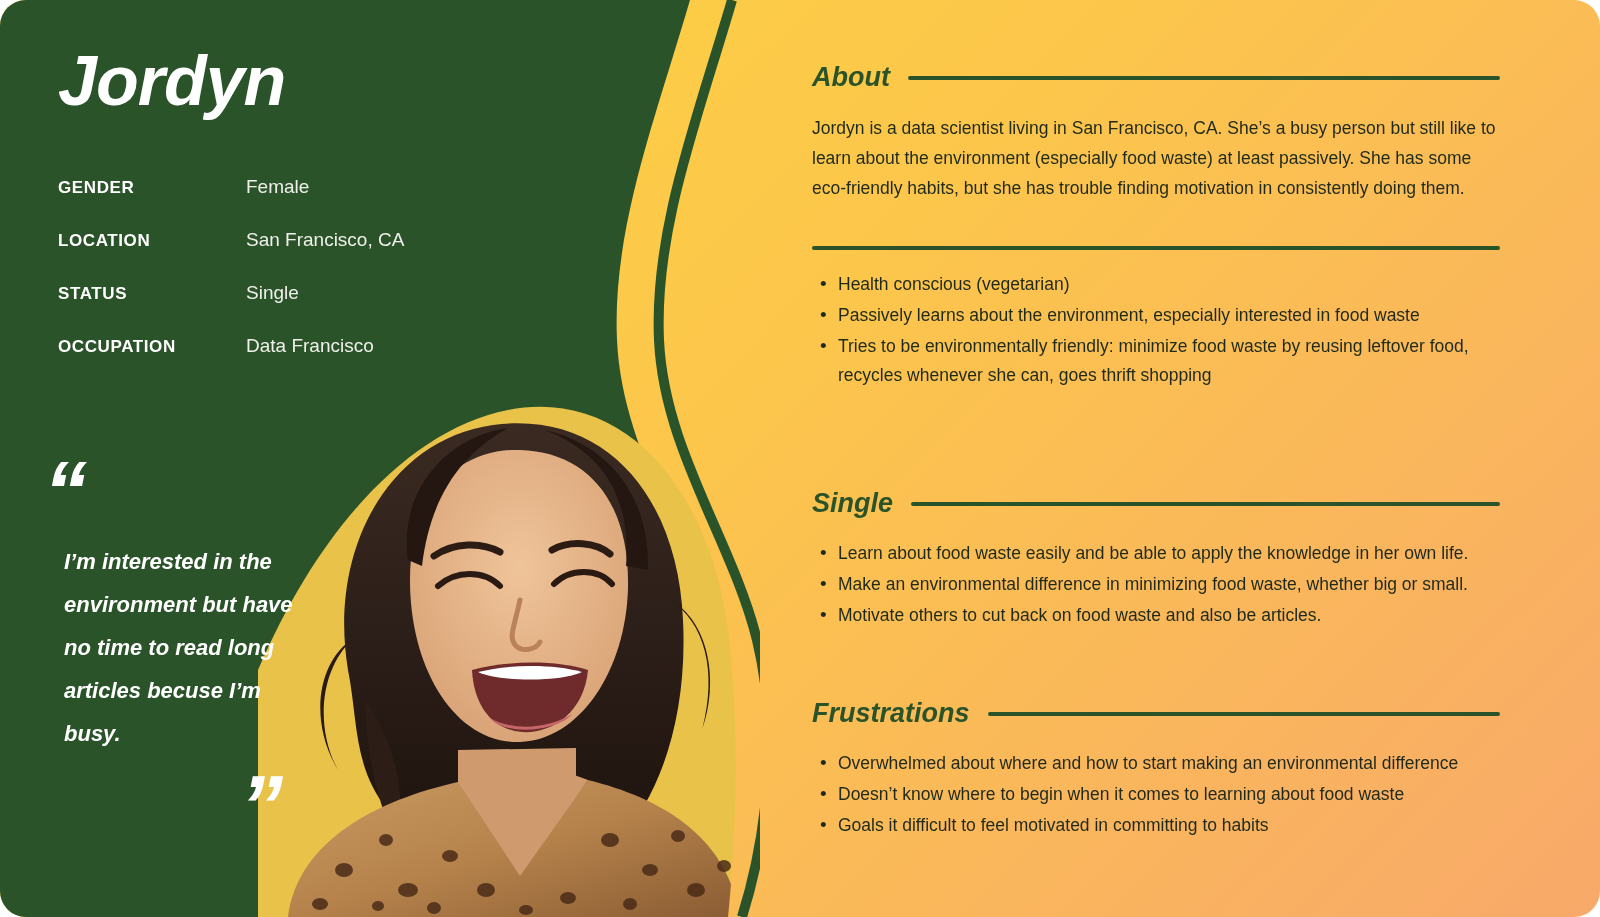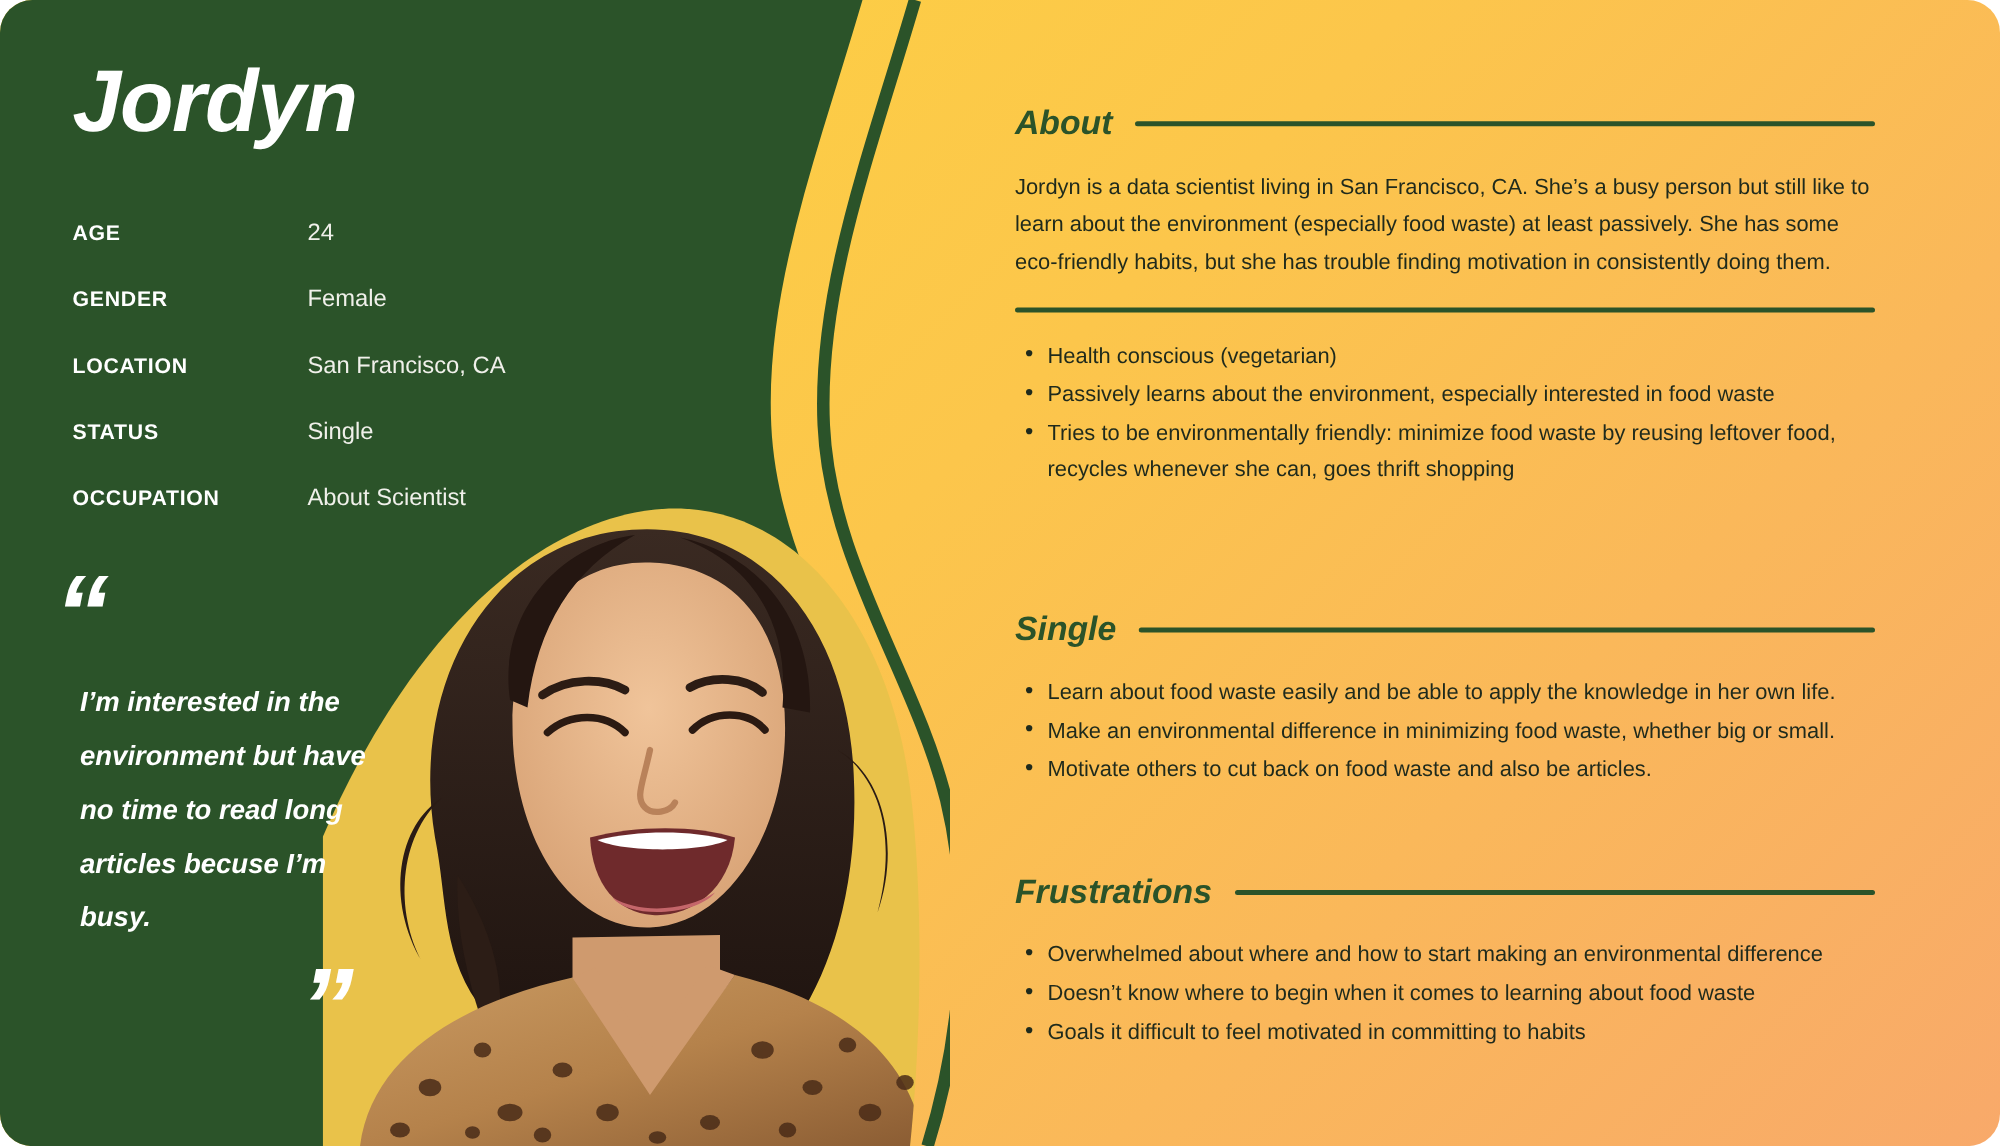--- a/index.html
+++ b/index.html
@@ -181,21 +181,21 @@
   }
   ul.bullets li::before {
     content: "•";
     position: absolute;
     left: 8px;
     top: -1px;
     font-size: 19px;
     color: #1f2a1c;
   }
 
-  #s-about { top: 62px; margin-top: 21px; }
+  #s-about { top: 62px; }
   #s-characteristics { top: 246px; }
   #s-goals { top: 488px; }
   #s-frustrations { top: 698px; }
 </style>
 </head>
 <body>
 
 <div class="card">
 
   <div class="left-panel">
@@ -276,38 +276,34 @@
           </g>
         </g>
       </svg>
     </div>
 
     <div class="left-content">
       <div class="name">Jordyn</div>
 
       <div class="info-table">
         <div class="info-row">
-          <div class="info-label">AGE</div>
-          <div class="info-value">24</div>
-        </div>
-        <div class="info-row">
           <div class="info-label">GENDER</div>
           <div class="info-value">Female</div>
         </div>
         <div class="info-row">
           <div class="info-label">LOCATION</div>
           <div class="info-value">San Francisco, CA</div>
         </div>
         <div class="info-row">
           <div class="info-label">STATUS</div>
           <div class="info-value">Single</div>
         </div>
         <div class="info-row">
           <div class="info-label">OCCUPATION</div>
-          <div class="info-value">About Scientist</div>
+          <div class="info-value">Data Francisco</div>
         </div>
       </div>
 
       <div class="quote-mark-open">“</div>
       <div class="quote-text">I’m interested in the environment but have no time to read long articles becuse I’m busy.</div>
       <div class="quote-mark-close">”</div>
     </div>
   </div>
 
   <div class="right">

